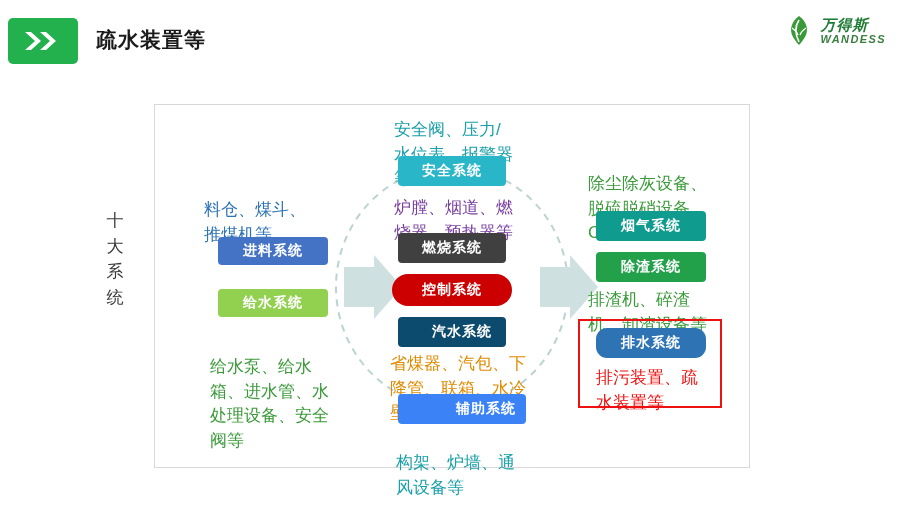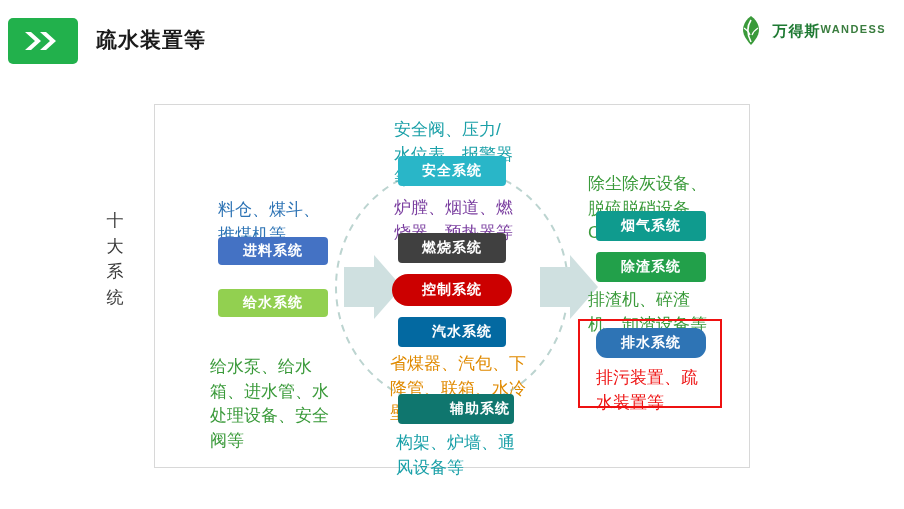--- a/index.html
+++ b/index.html
@@ -30,21 +30,21 @@
     position: absolute; left: 96px; top: 26px;
     font-size: 21px; font-weight: bold; color: #1a1a1a;
     letter-spacing: 1px;
   }
 
   .brand {
     position: absolute; right: 18px; top: 14px;
     display: flex; align-items: center; gap: 7px;
   }
   .brand-mark { width: 30px; height: 34px; }
-  .brand-text { display: flex; flex-direction: row; line-height: 1.1; }
+  .brand-text { display: flex; flex-direction: column; line-height: 1.1; font-style: italic; }
   .brand-cn { font-size: 15px; font-weight: bold; color: #1f7a33; letter-spacing: 1px; }
   .brand-en { font-size: 11px; font-weight: bold; color: #3a7d3f; letter-spacing: 1.4px; }
 
   
   .frame {
     position: absolute;
     left: 154px; top: 104px;
     width: 596px; height: 364px;
     border: 1px solid #d8d8d8;
     background: #ffffff;
@@ -131,27 +131,27 @@
   </svg>
 
   <div class="note" style="left:394px; top:118px; width:120px; color:#1aa0a8;">安全阀、压力/水位表、报警器等</div>
   <div class="box" style="left:398px; top:156px; width:108px; height:30px; background:#29b6c8;">安全系统</div>
 
   <div class="note" style="left:394px; top:196px; width:120px; color:#7b3fa0;">炉膛、烟道、燃烧器、预热器等</div>
   <div class="box" style="left:398px; top:233px; width:108px; height:30px; background:#404040;">燃烧系统</div>
 
   <div class="box" style="left:392px; top:274px; width:120px; height:32px; background:#cc0000; border-radius:16px;">控制系统</div>
 
-  <div class="box" style="left:398px; top:317px; width:108px; height:30px; background:#0369a1;padding-left:20px;">汽水系统</div>
+  <div class="box" style="left:398px; top:317px; width:108px; height:30px; background:#0c4a6e;padding-left:20px;">汽水系统</div>
   <div class="note" style="left:390px; top:352px; width:150px; color:#e08a00;">省煤器、汽包、下降管、联箱、水冷壁、过热器等</div>
 
-  <div class="box" style="left:398px; top:394px; width:116px; height:30px; background:#0f766e;padding-left:48px;">辅助系统</div>
-  <div class="note" style="left:396px; top:431px; width:120px; color:#1aa0a8;">构架、炉墙、通风设备等</div>
+  <div class="box" style="left:398px; top:394px; width:128px; height:30px; background:#3b82f6;padding-left:48px;">辅助系统</div>
+  <div class="note" style="left:396px; top:451px; width:120px; color:#1aa0a8;">构架、炉墙、通风设备等</div>
 
-  <div class="note" style="left:218px; top:198px; width:110px; color:#2e74b5;">料仓、煤斗、推煤机等</div>
+  <div class="note" style="left:204px; top:198px; width:110px; color:#2e74b5;">料仓、煤斗、推煤机等</div>
   <div class="box" style="left:218px; top:237px; width:110px; height:28px; background:#4472c4;">进料系统</div>
 
   <div class="box" style="left:218px; top:289px; width:110px; height:28px; background:#92d050;">给水系统</div>
   <div class="note" style="left:210px; top:355px; width:128px; color:#3a9a3a;">给水泵、给水箱、进水管、水处理设备、安全阀等</div>
 
   <div class="note" style="left:588px; top:172px; width:132px; color:#3a9a3a;">除尘除灰设备、脱硫脱硝设备、CCUS等</div>
   <div class="box" style="left:596px; top:211px; width:110px; height:30px; background:#0f9b8e;">烟气系统</div>
 
   <div class="box" style="left:596px; top:252px; width:110px; height:30px; background:#22a04a;">除渣系统</div>
   <div class="note" style="left:588px; top:288px; width:130px; color:#3a9a3a;">排渣机、碎渣机、卸渣设备等</div>

